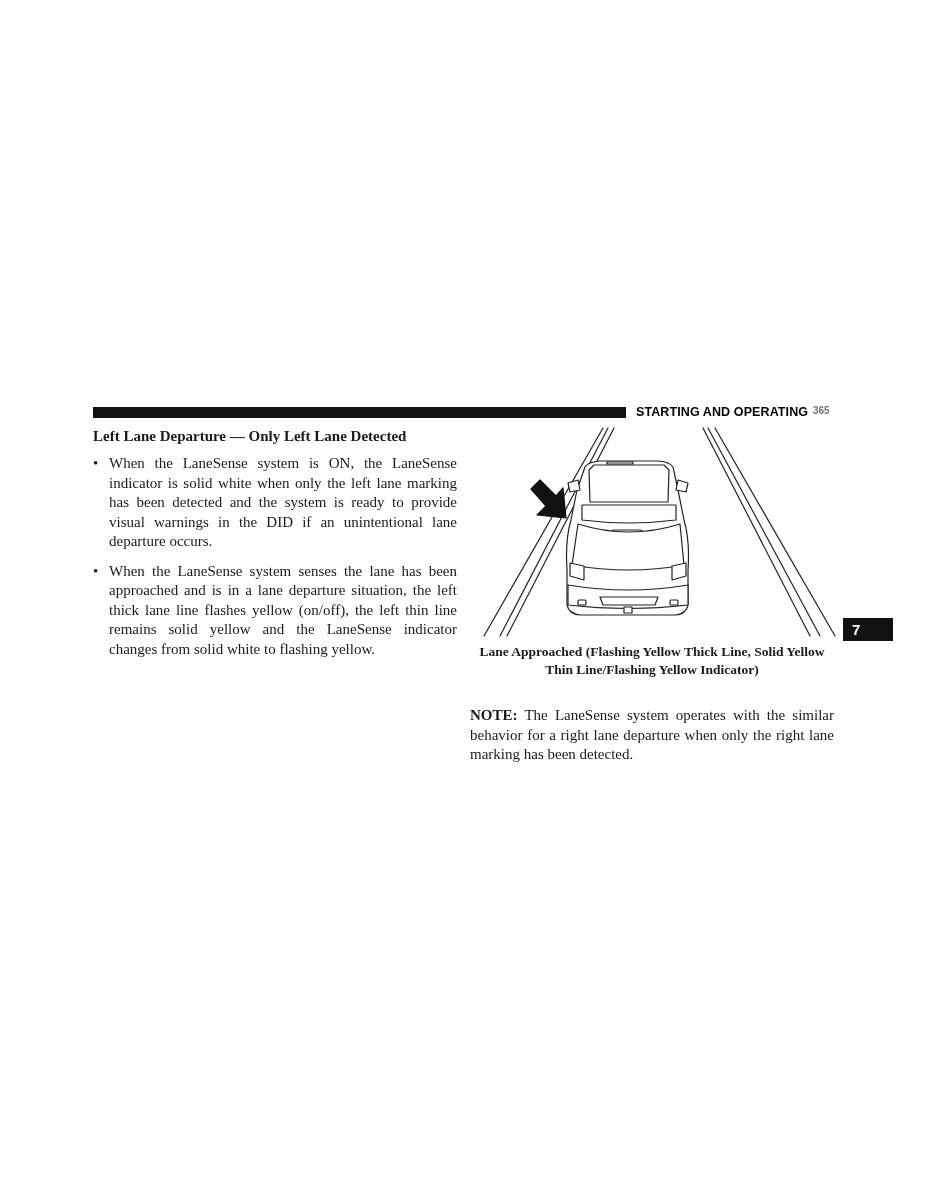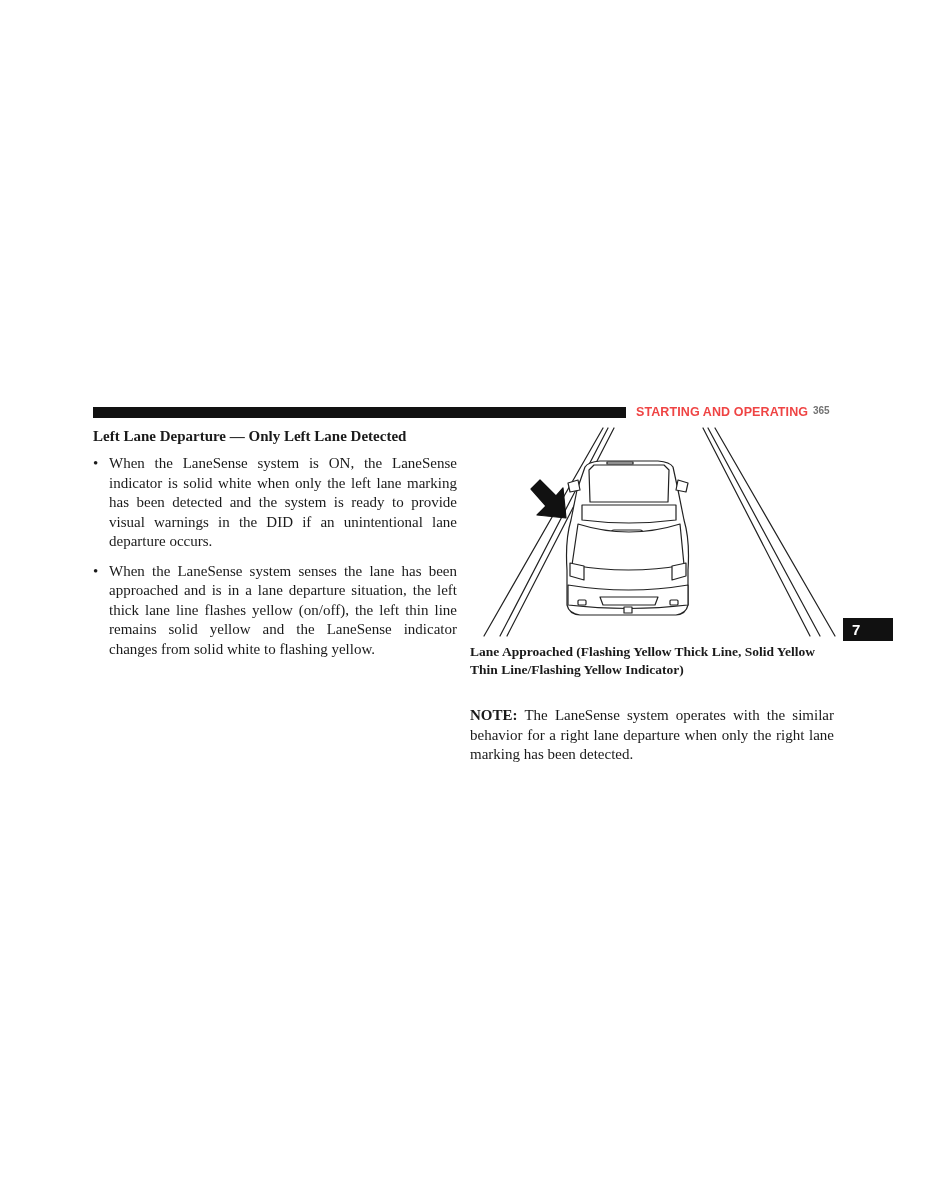--- a/index.html
+++ b/index.html
@@ -1,28 +1,28 @@
 <!DOCTYPE html>
 <html><head>
 <meta charset="utf-8">
 <style>
   html, body { margin: 0; padding: 0; background: #ffffff; }
   body { width: 927px; height: 1200px; position: relative; overflow: hidden;
          font-family: "Liberation Serif", "DejaVu Serif", serif; color: #1a1a1a; }
   .header-bar { position: absolute; left: 93px; top: 407px; width: 533px; height: 11px; background: #111; }
   .header-section { position: absolute; left: 636px; top: 405px; font-family: "Liberation Sans", "DejaVu Sans", sans-serif;
-        font-weight: bold; font-size: 12.5px; letter-spacing: 0.1px; color: #ef4444; white-space: nowrap; }
+        font-weight: bold; font-size: 12.5px; letter-spacing: 0.1px; color: #000000; white-space: nowrap; }
   .header-page { position: absolute; left: 813px; top: 405px; font-family: "Liberation Sans", "DejaVu Sans", sans-serif;
         font-weight: bold; font-size: 10px; color: #737373; }
   .section-title { position: absolute; left: 93px; top: 428px; font-weight: bold; font-size: 15px; white-space: nowrap; }
   .bullets { position: absolute; left: 93px; top: 454px; width: 364px; margin: 0; padding: 0; list-style: none; }
   .bullet { position: relative; padding-left: 16px; font-size: 15px; line-height: 19.5px; text-align: justify; margin-bottom: 10px; }
   .bullet .dot { position: absolute; left: 0; top: 0; }
   .figure { position: absolute; left: 480px; top: 424px; width: 370px; height: 216px; }
-  .caption { position: absolute; left: 470px; top: 643px; width: 364px; font-weight: bold;
+  .caption { position: absolute; left: 470px; top: 643px; width: 364px; text-align: center; font-weight: bold;
         font-size: 13.5px; line-height: 17.5px; }
   .note { position: absolute; left: 470px; top: 678px; width: 364px; font-size: 15px; line-height: 19.5px; text-align: justify; margin-top: 28px; }
   .note b { font-weight: bold; }
   .tab { position: absolute; left: 843px; top: 618px; width: 50px; height: 23px; background: #111; color: #fff;
         font-family: "Liberation Sans", "DejaVu Sans", sans-serif; font-weight: bold; font-size: 15px; line-height: 23px; }
   .tab span { padding-left: 9px; }
 </style>
 </head>
 <body>
 

